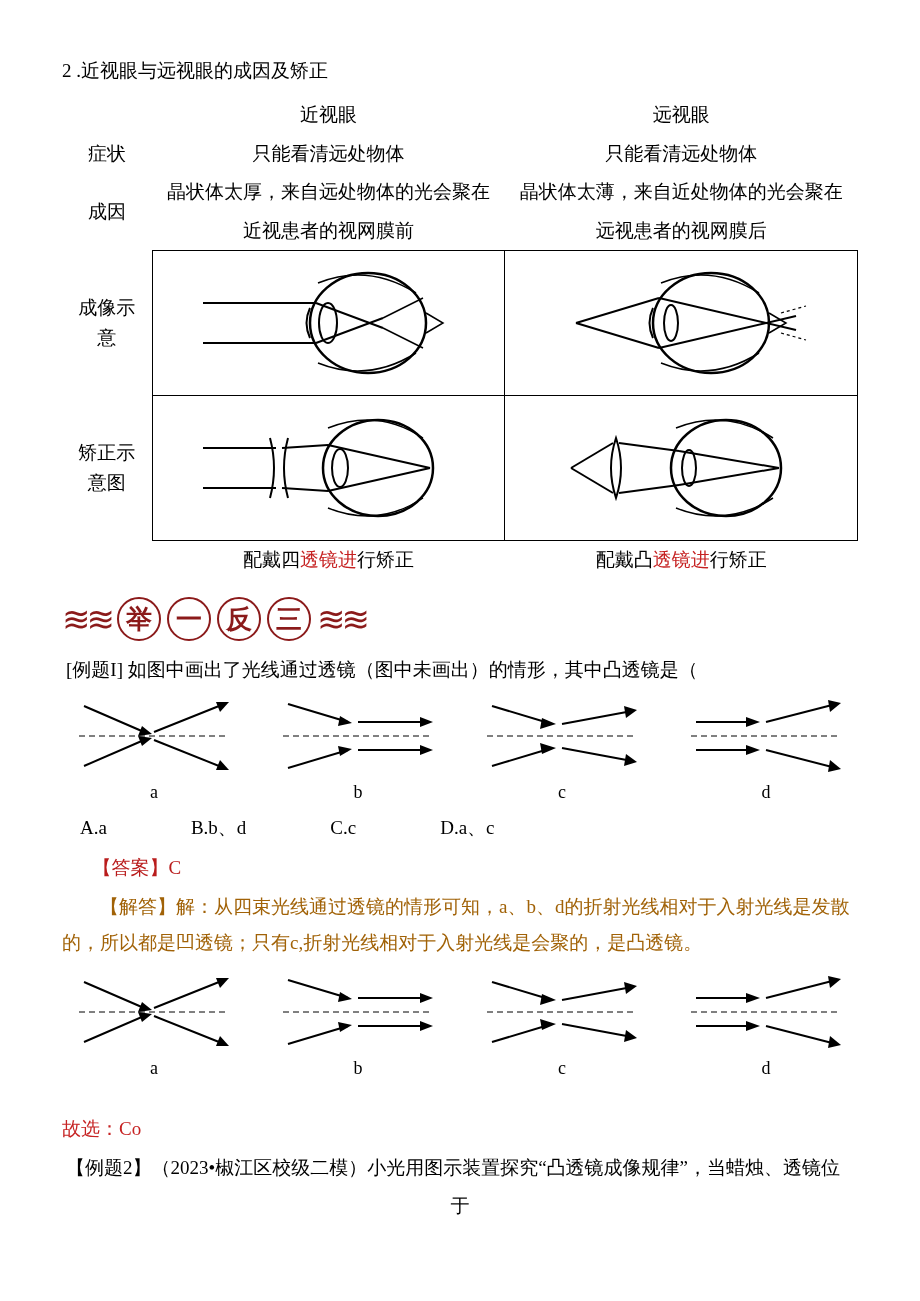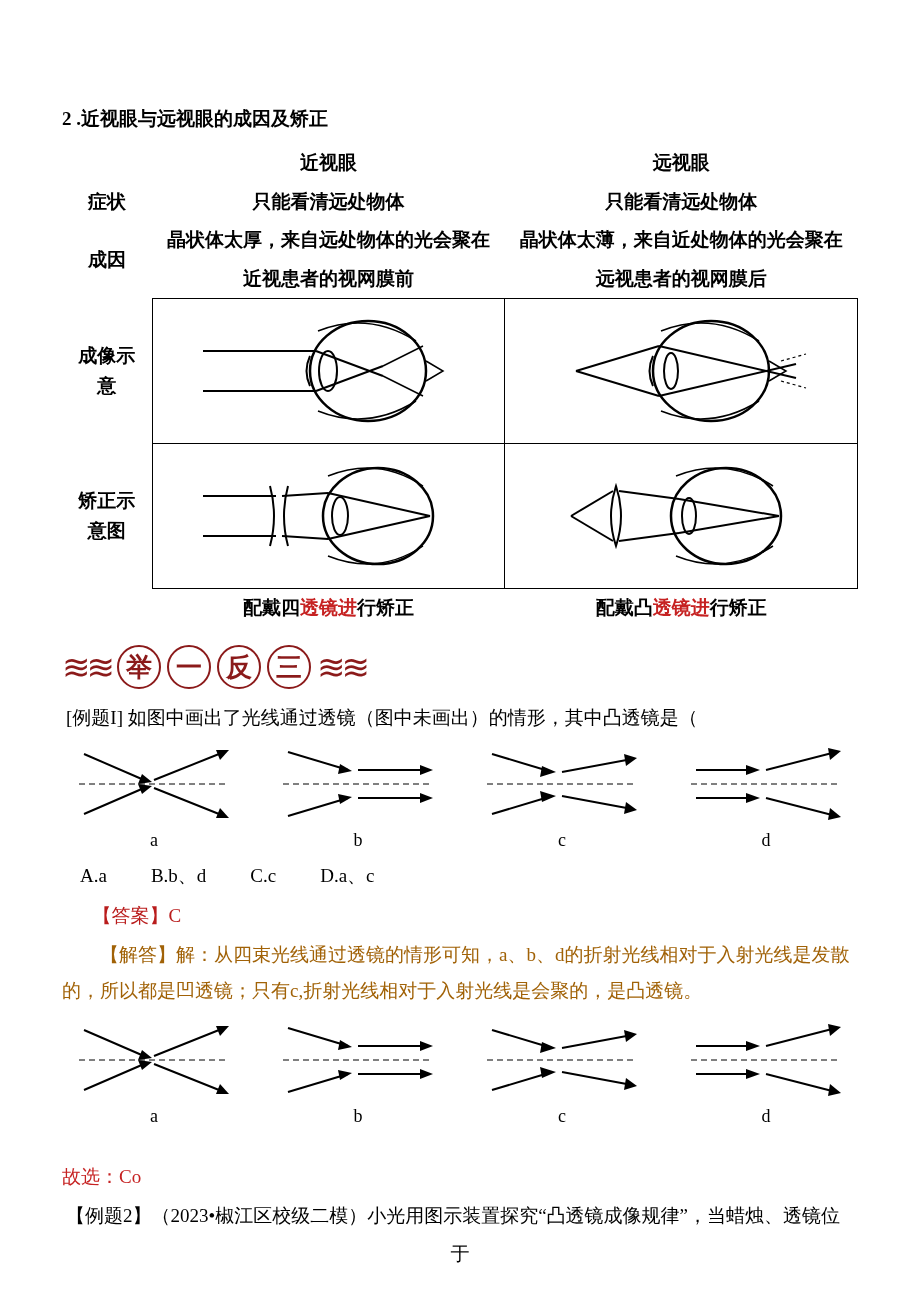--- a/index.html
+++ b/index.html
@@ -6,34 +6,32 @@
     body {
       width: 920px;
       background: #fff;
       font-family: "SimSun", "Songti SC", serif;
       font-size: 19px;
       color: #000;
       padding: 0 62px 40px 62px;
       line-height: 1.6;
     }
     .section-title {
-      margin-top: 104px;
+      margin-top: 56px;
       margin-bottom: 10px;
-      font-weight: bold;
     }
     table.vision {
       border-collapse: collapse;
       margin: 0 auto 10px auto;
       width: 100%;
     }
     table.vision td, table.vision th {
       text-align: center;
       vertical-align: middle;
       padding: 4px 8px;
-      font-weight: bold;
     }
     table.vision .row-label {
       width: 90px;
       text-align: center;
     }
     table.vision .bordered {
       border: 1px solid #000;
     }
     .eye-cell { height: 145px; position: relative; }
     .caption-row td { padding-top: 6px; padding-bottom: 14px; }
@@ -68,21 +66,21 @@
       display: flex;
       justify-content: space-between;
       align-items: flex-end;
       margin: 10px 0 4px 0;
       gap: 20px;
     }
     .lens-item { flex: 1; text-align: center; }
     .lens-label { margin-top: 2px; font-size: 18px; }
     .options {
       display: flex;
-      gap: 44px;
+      gap: 84px;
       margin: 6px 0 10px 0;
       padding-left: 18px;
     }
     .ans { color: #b91c1c; margin-left: 1.6em; margin-top: 6px; }
     .explain { color: #a16207; margin-top: 6px; text-indent: 2em; line-height: 1.9; }
     .center-yu { text-align: center; margin-top: 4px; }
     svg { display: block; margin: 0 auto; }
   </style>
 </head>
 <body>

